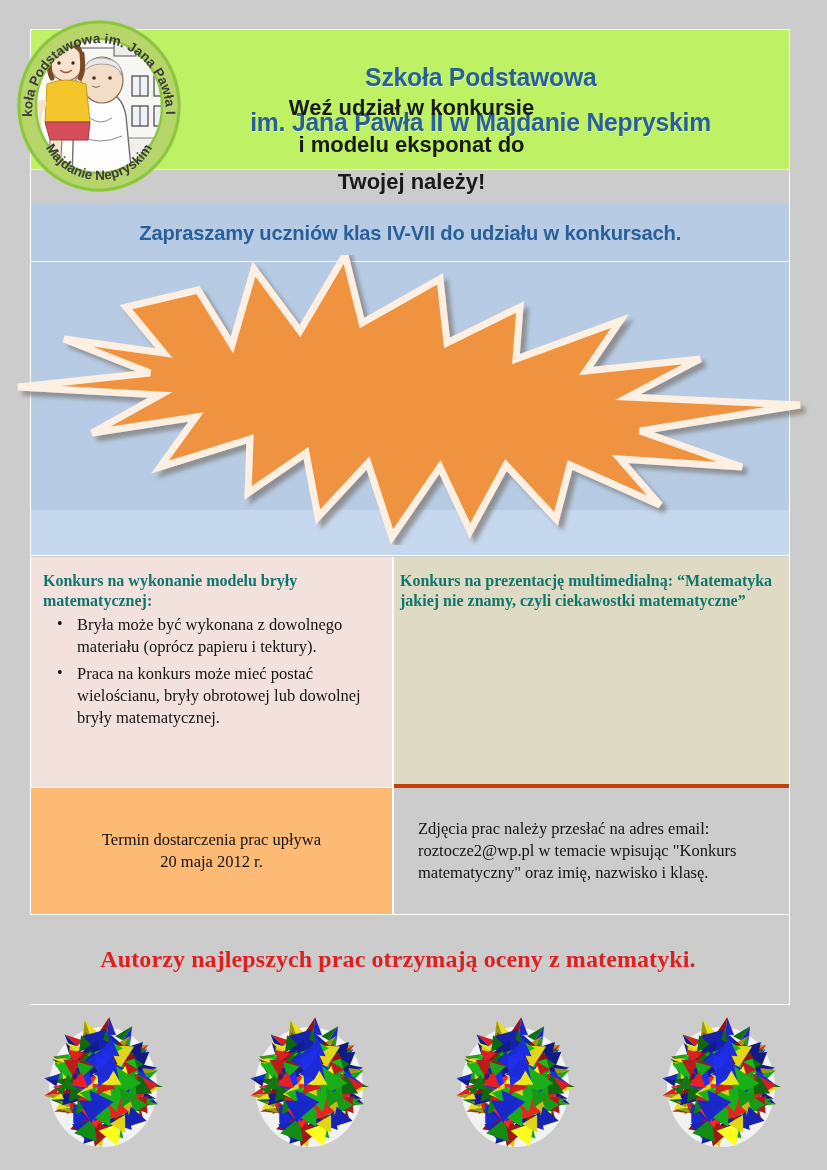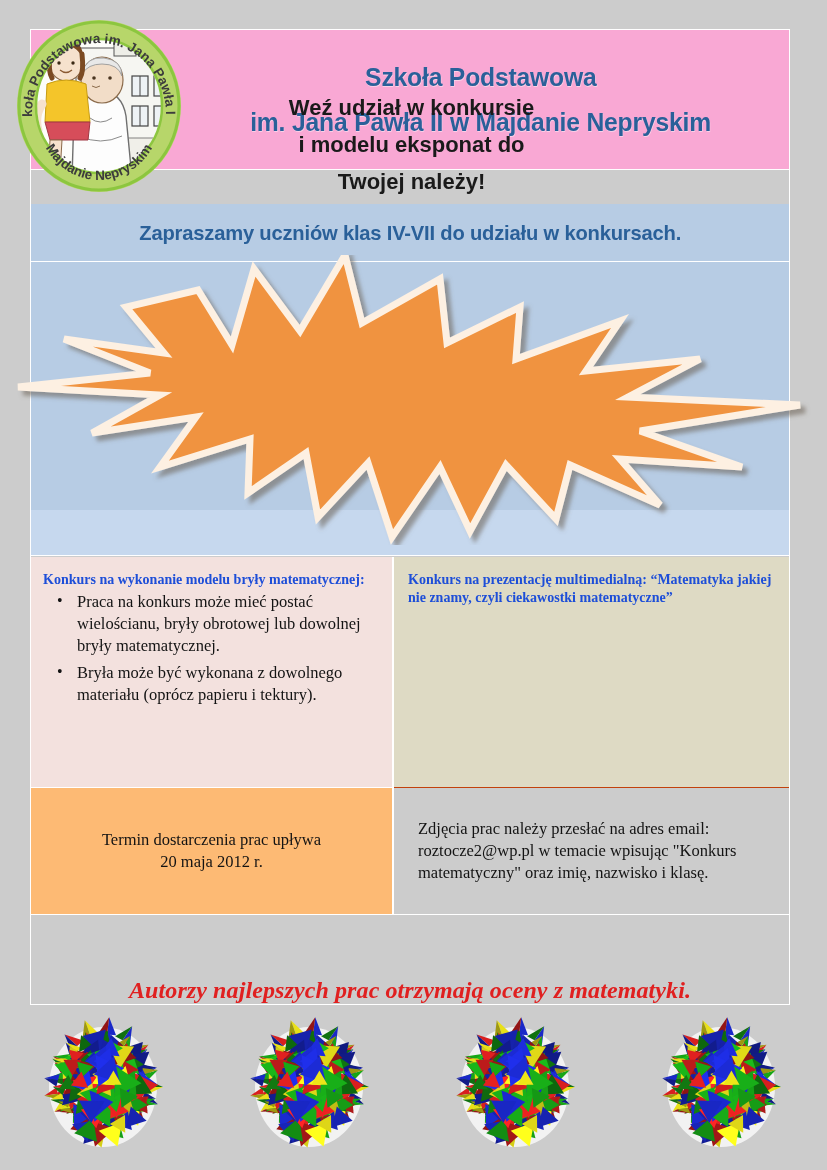--- a/index.html
+++ b/index.html
@@ -26,21 +26,21 @@
     box-sizing: border-box;
   }
 
   
   .header-row {
     position: absolute;
     left: 31px;
     top: 30px;
     width: 758px;
     height: 140px;
-    background: #f9a8d4;
+    background: #bef264;
     box-sizing: border-box;
     border-bottom: 1px solid #ffffff;
   }
   .header-inner {
     position: absolute;
     left: 150px;
     top: 0;
     right: 8px;
     height: 100%;
     display: flex;
@@ -169,22 +169,22 @@
     background: #f3e1de;
     box-sizing: border-box;
     border-right: 2px solid #ffffff;
     border-bottom: 1px solid #ffffff;
     padding: 14px 10px 8px 12px;
   }
   .cell-right-khaki {
     flex: 1;
     background: #dedac4;
     box-sizing: border-box;
-    border-bottom: 1px solid #c2410c;
-    padding: 14px 10px 8px 14px;
+    border-bottom: 4px solid #c2410c;
+    padding: 14px 10px 8px 6px;
   }
   .table-row-2 {
     position: absolute;
     left: 31px;
     top: 788px;
     width: 758px;
     height: 127px;
     display: flex;
   }
   .cell-left-gray {
@@ -204,22 +204,22 @@
     box-sizing: border-box;
     border-bottom: 1px solid #ffffff;
     display: flex;
     align-items: center;
     padding: 4px 24px;
   }
 
   .cell-title {
     font-family: "Liberation Serif", serif;
     font-weight: bold;
-    font-size: 14px;
-    color: #1d4ed8;
+    font-size: 16px;
+    color: #0f766e;
     line-height: 1.28;
     margin: 0 0 2px 0;
   }
   .bullets {
     margin: 2px 0 0 0;
     padding-left: 34px;
     list-style: none;
   }
   .bullets li {
     font-family: "Liberation Serif", serif;
@@ -240,30 +240,29 @@
     font-family: "Liberation Serif", serif;
     font-size: 16.5px;
     color: #131313;
     line-height: 1.35;
   }
   .center-serif { text-align: center; }
 
   
   .footer-row {
     position: absolute;
-    left: 31px;
+    left: 19px;
     top: 915px;
     width: 758px;
     height: 89px;
     background: #cccccc;
     box-sizing: border-box;
     display: flex;
-    align-items: flex-end;
+    align-items: center;
     justify-content: center;
-    font-style: italic;
   }
   .footer-text {
     font-family: "Liberation Serif", serif;
     font-weight: bold;
     font-size: 24px;
     color: #e02020;
     white-space: nowrap;
     letter-spacing: 0.1px;
   }
 
@@ -380,22 +379,22 @@
 <div class="burst-text">
   <div class="burst-line">Weź udział w konkursie</div>
   <div class="burst-line">i modelu eksponat do</div>
   <div class="burst-line">Twojej należy!</div>
 </div>
 
 <div class="table-row-1">
   <div class="cell-left-pink">
     <div class="cell-title">Konkurs na wykonanie modelu bryły matematycznej:</div>
     <ul class="bullets">
+      <li>Bryła może być wykonana z dowolnego materiału (oprócz papieru i tektury).</li>
       <li>Praca na konkurs może mieć postać wielościanu, bryły obrotowej lub dowolnej bryły matematycznej.</li>
-      <li>Bryła może być wykonana z dowolnego materiału (oprócz papieru i tektury).</li>
     </ul>
   </div>
   <div class="cell-right-khaki">
     <div class="cell-title">Konkurs na prezentację multimedialną: “Matematyka jakiej nie znamy, czyli ciekawostki matematyczne”</div>
   </div>
 </div>
 
 <div class="table-row-2">
   <div class="cell-left-gray">
     <div class="plain-serif center-serif">

